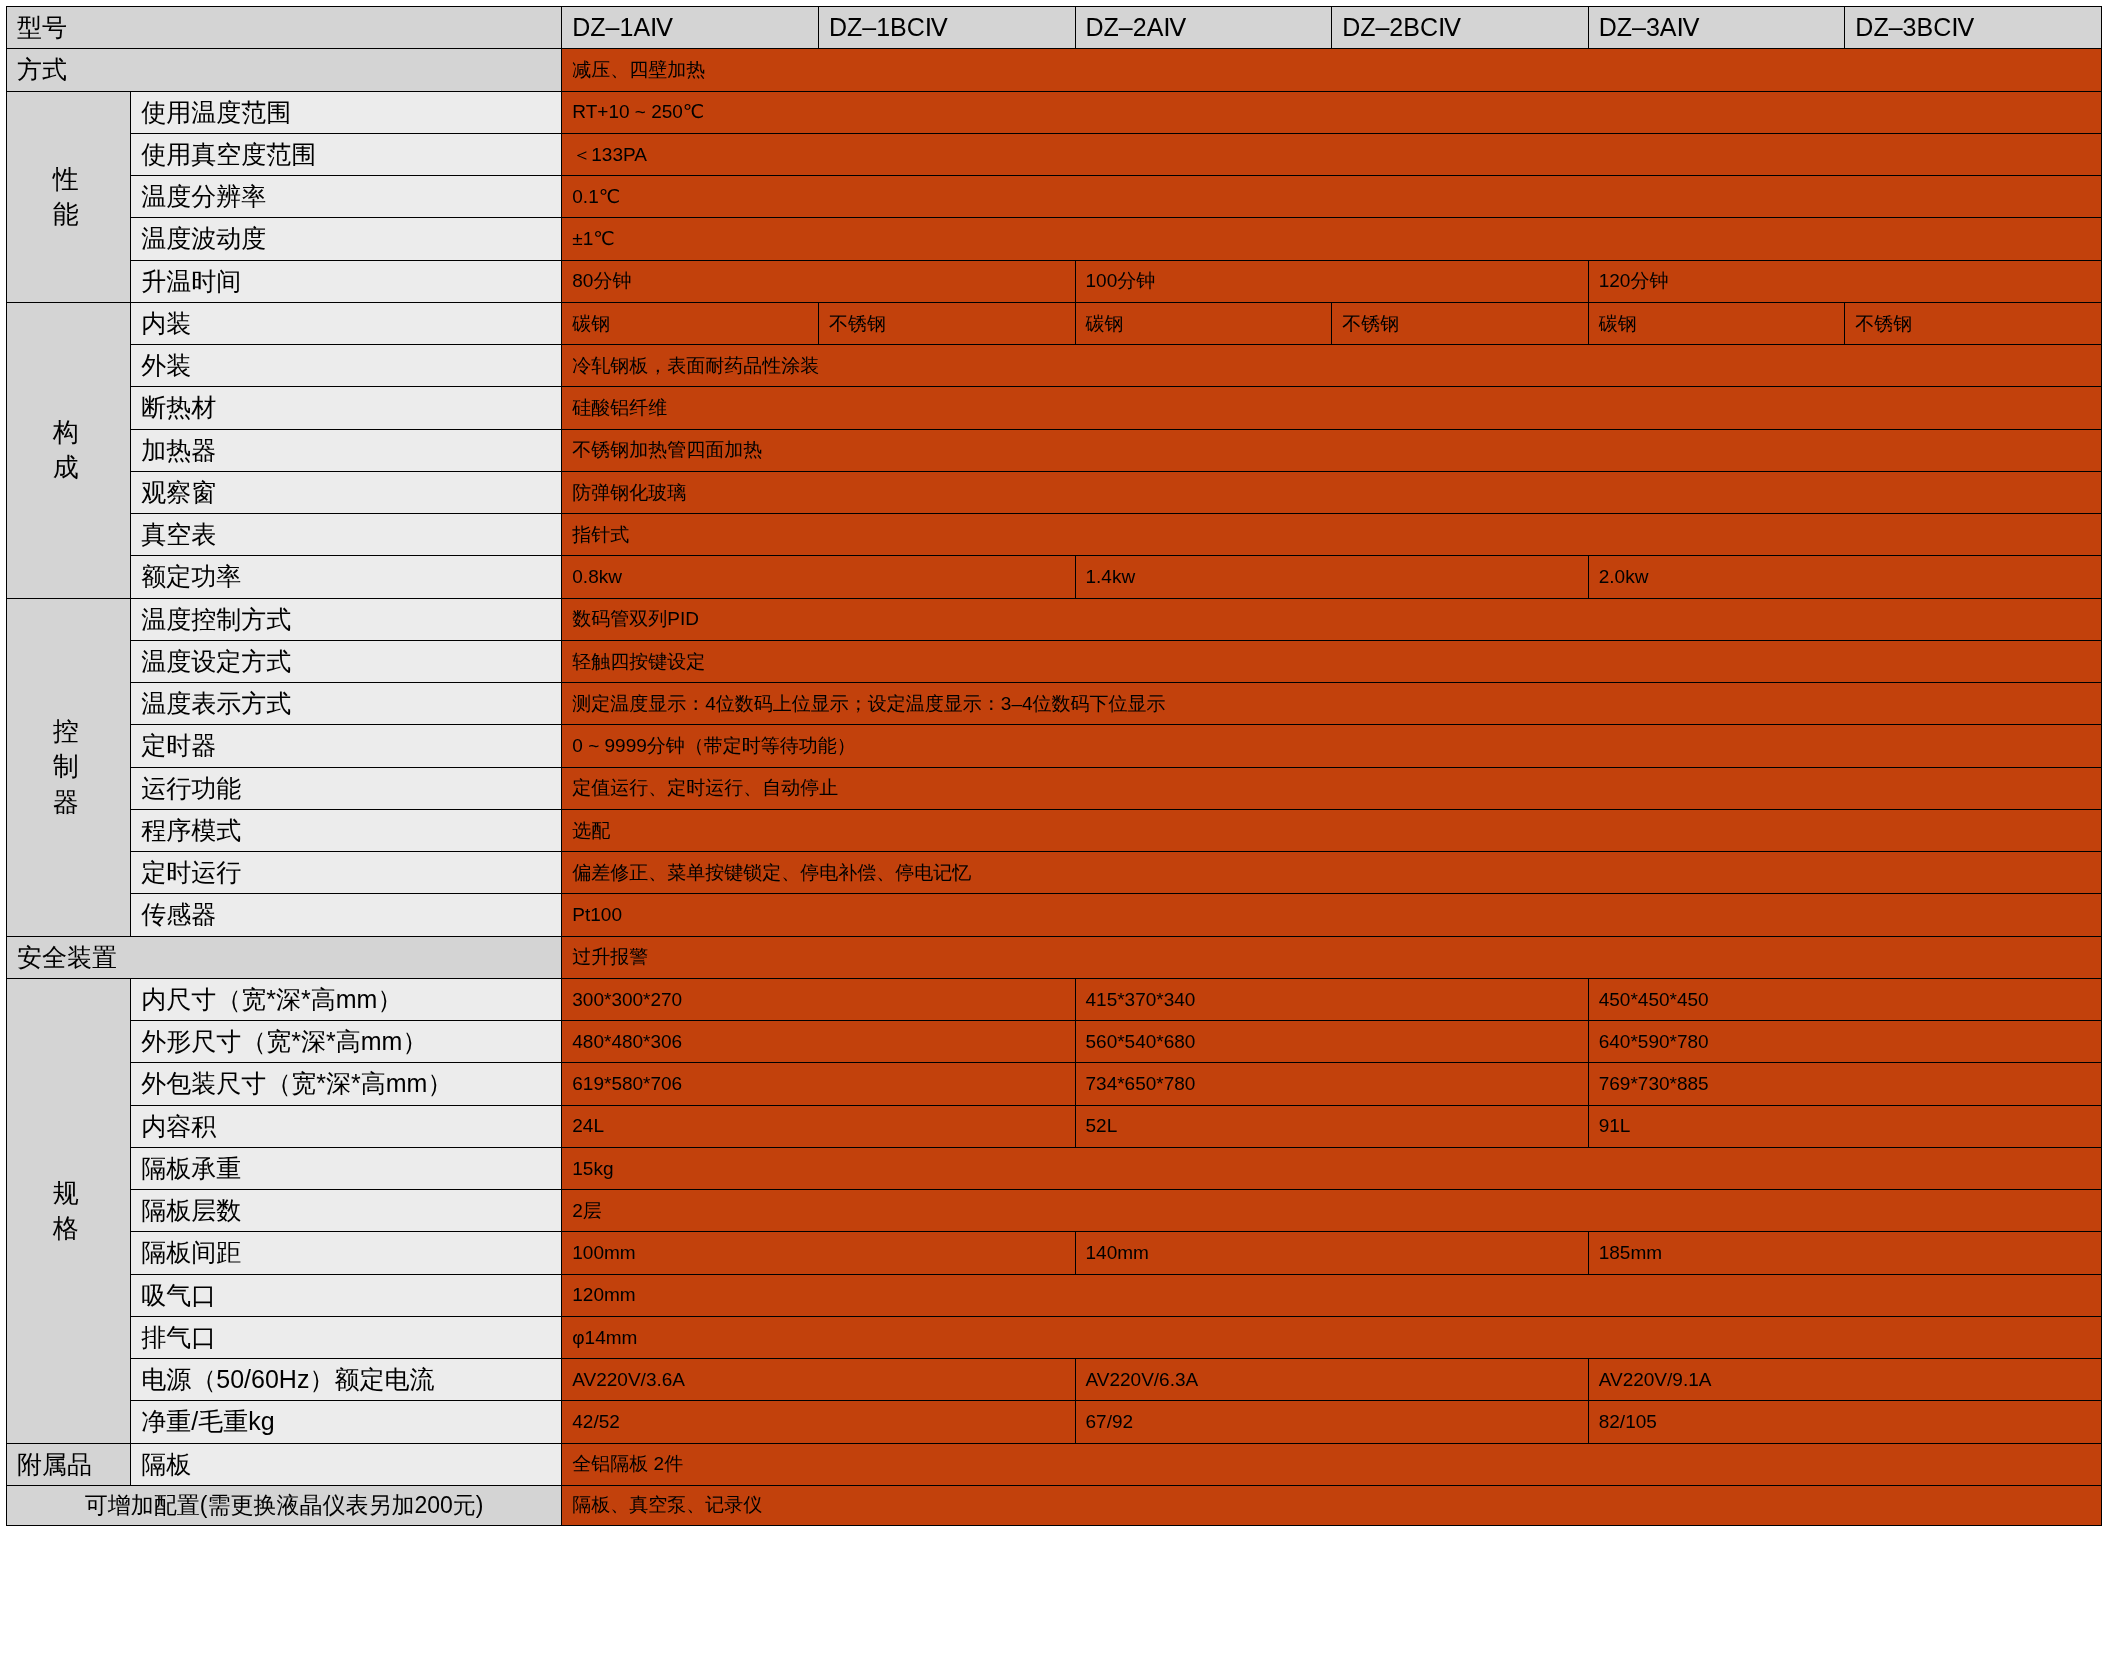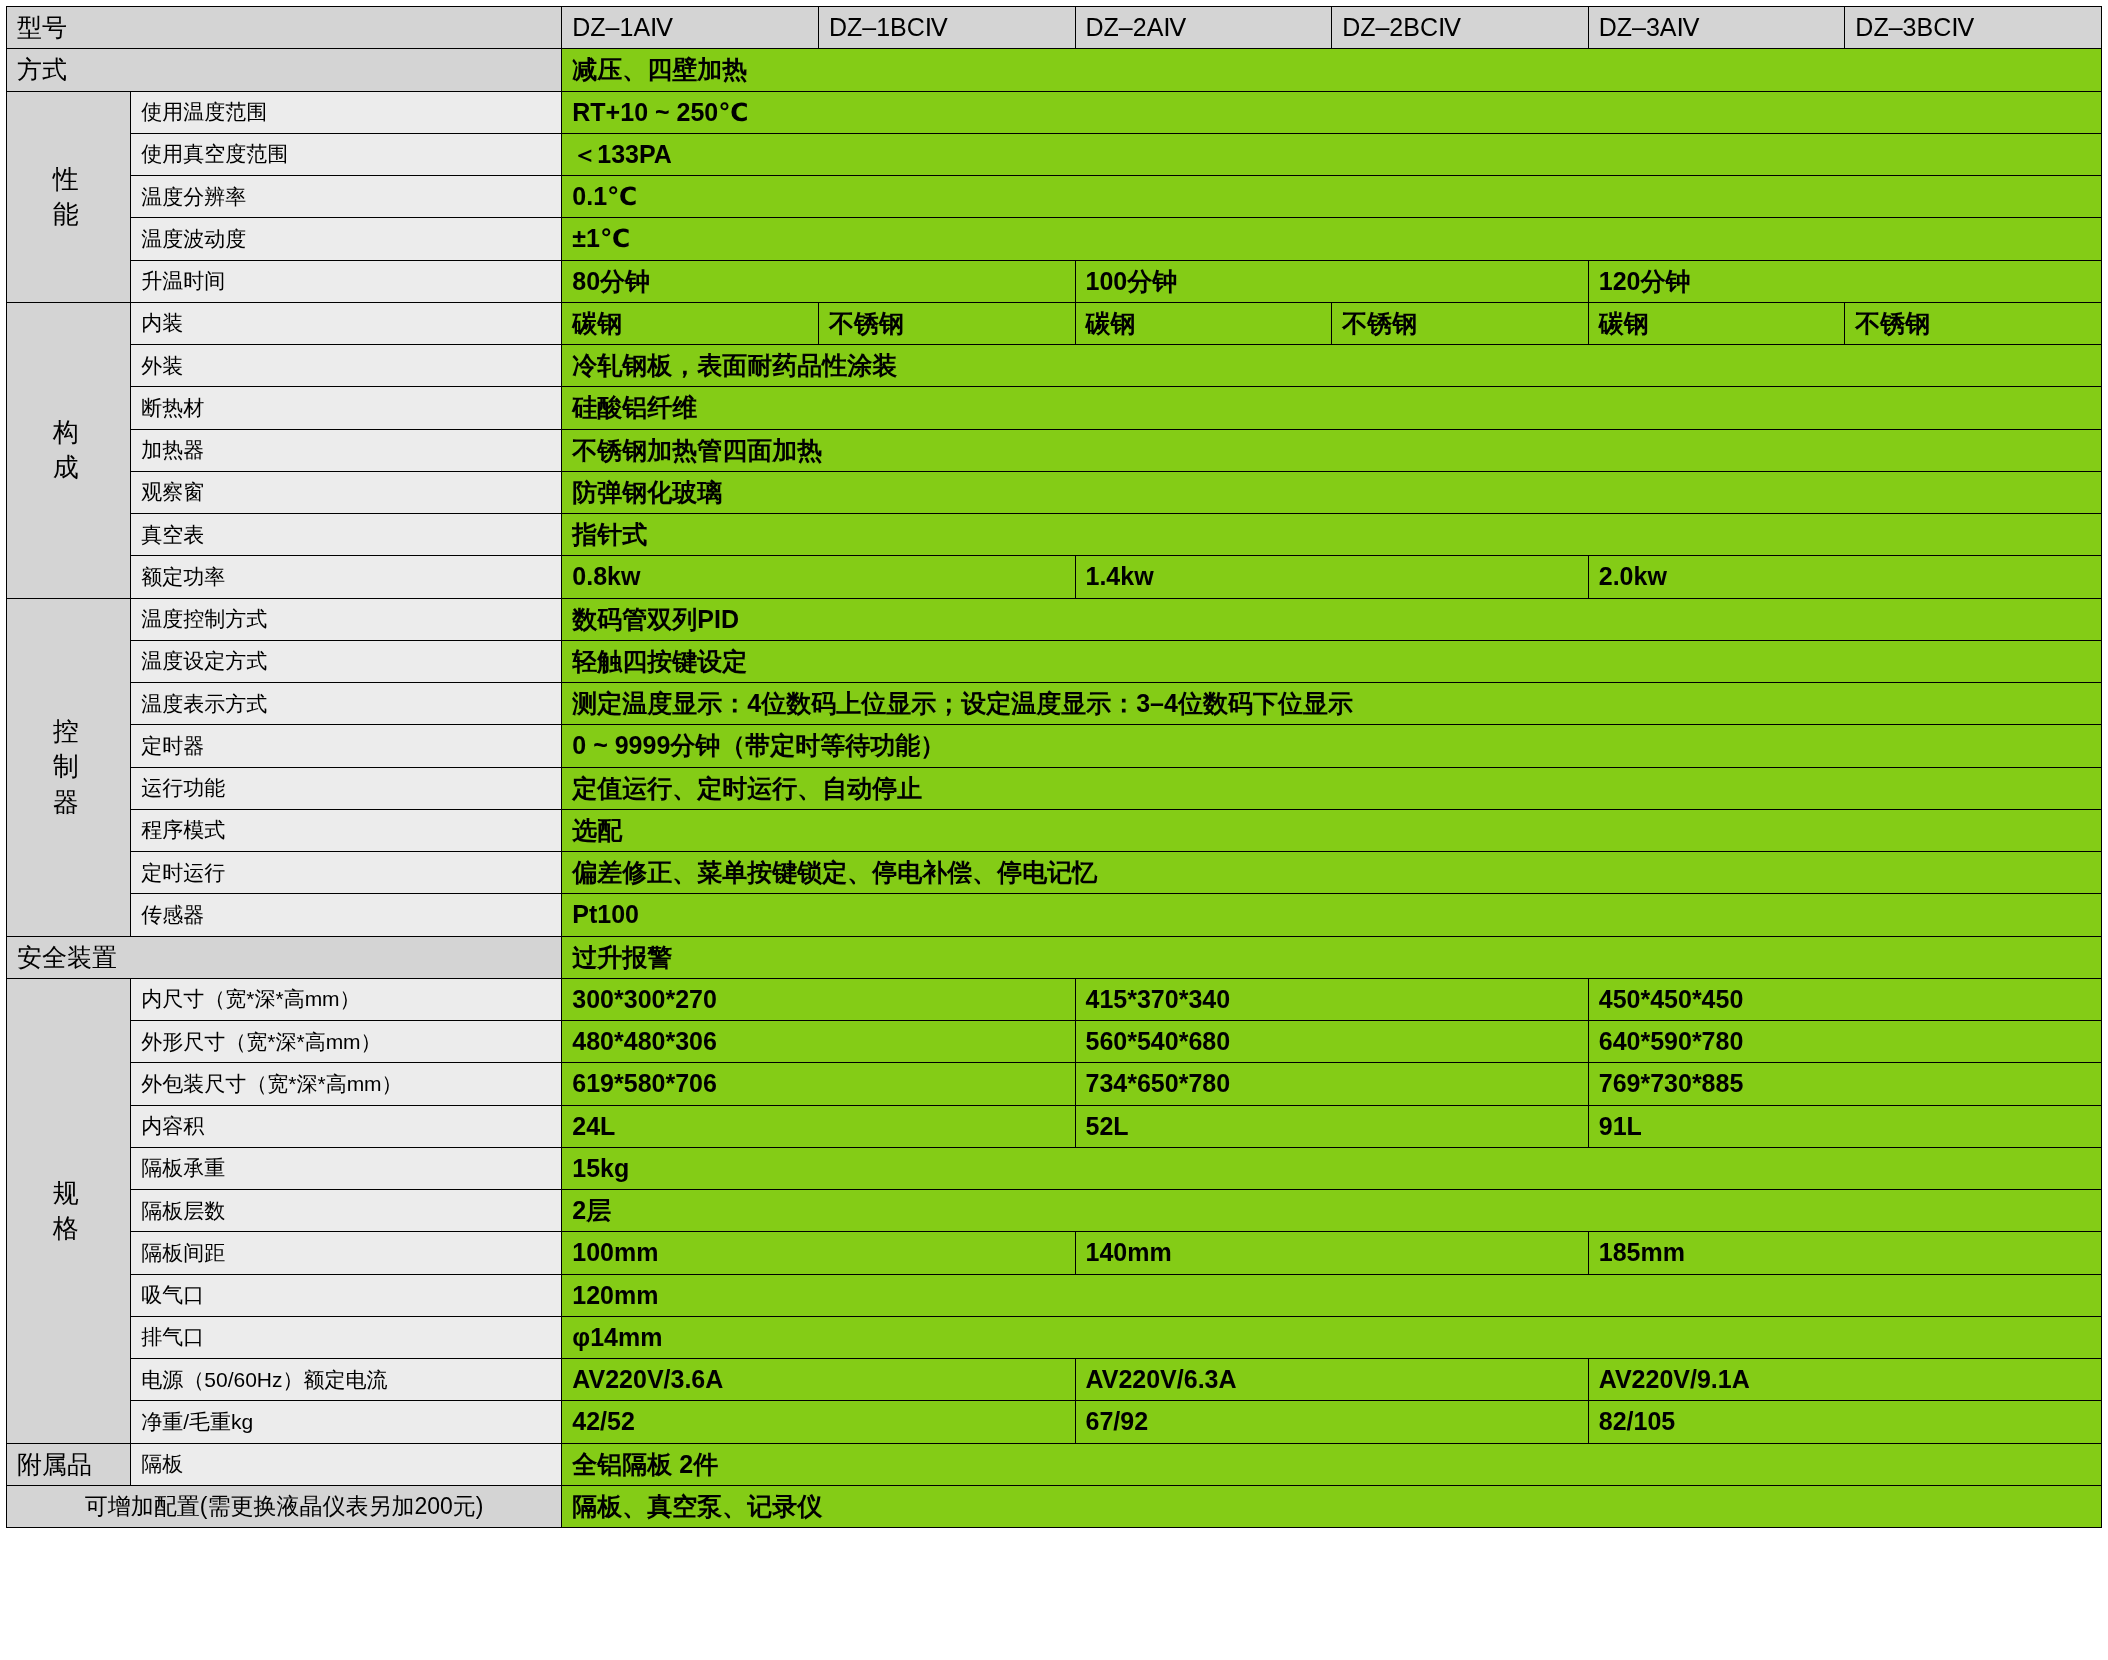--- a/index.html
+++ b/index.html
@@ -38,28 +38,27 @@
     display: inline-block;
     line-height: 1.35;
   }
   td.hdr {
     background: #d4d4d4;
     font-size: 25px;
     margin-left: 32px;
   }
   td.sub {
     background: #ececec;
-    font-size: 21px;
-    white-space: nowrap;
-  }
-  td.val {
-    background: #84cc16;
     font-size: 25px;
     white-space: nowrap;
-    font-weight: bold;
+  }
+  td.val {
+    background: #c2410c;
+    font-size: 19px;
+    white-space: nowrap;
   }
   td.small {
     font-size: 23px;
     text-align: center;
   }
 </style>
 </head>
 <body>
 
 <table id="spec-table">

